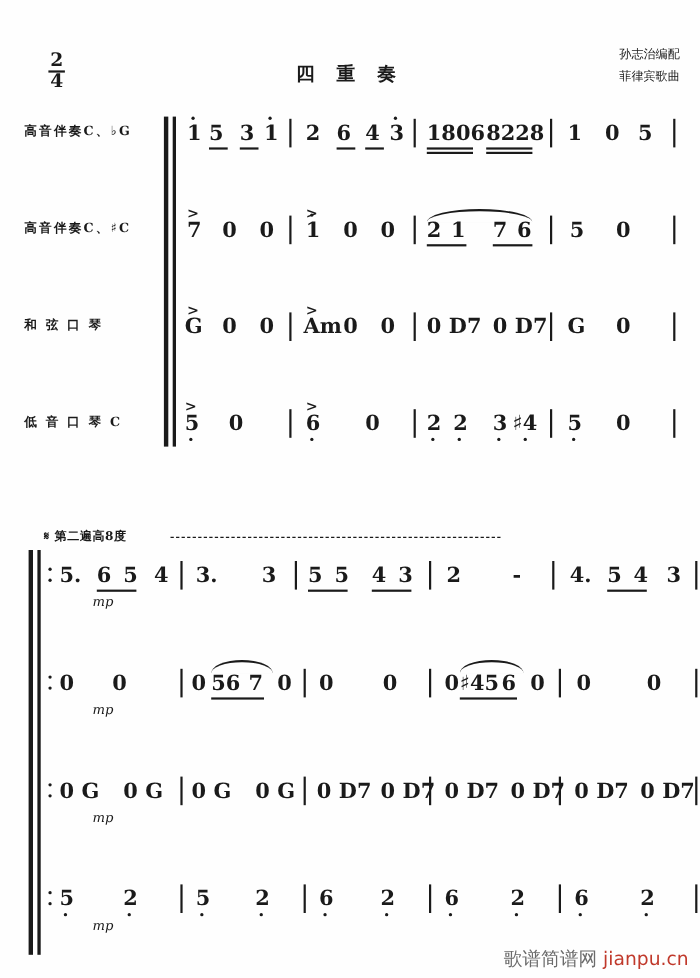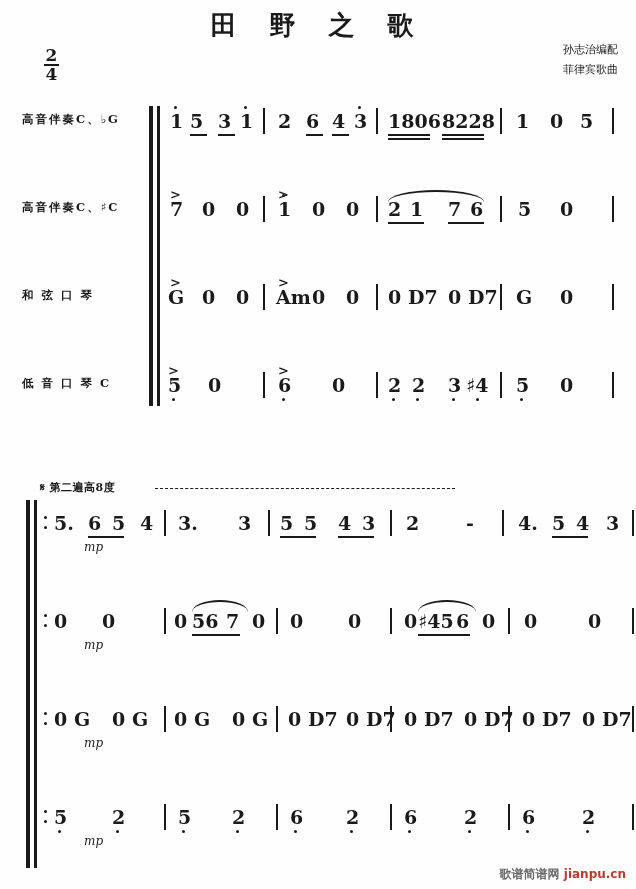--- a/index.html
+++ b/index.html
@@ -159,33 +159,32 @@
     width: 636px;
     text-align: center;
     font-size: 14px;
     font-weight: bold;
     font-family: "DejaVu Serif", serif;
   }
   .watermark {
     position: absolute;
     right: 10px;
     bottom: 6px;
-    font-size: 12px;
+    font-size: 17px;
     color: #6b6b6b;
     font-family: "DejaVu Sans", sans-serif;
-    font-weight: bold;
   }
   .watermark .red { color: #c0392b; }
 </style>
 </head>
 <body>
 
 <div class="page">
 
-  <div class="title">田 野 之 歌</div>
+  <div class="subtitle">四 重 奏</div>
   <div class="credits">
     <div>孙志治编配</div>
     <div>菲律宾歌曲</div>
   </div>
   <div class="meter">
     <span class="num">2</span>
     <span class="bar"></span>
     <span class="num">4</span>
   </div>
 

